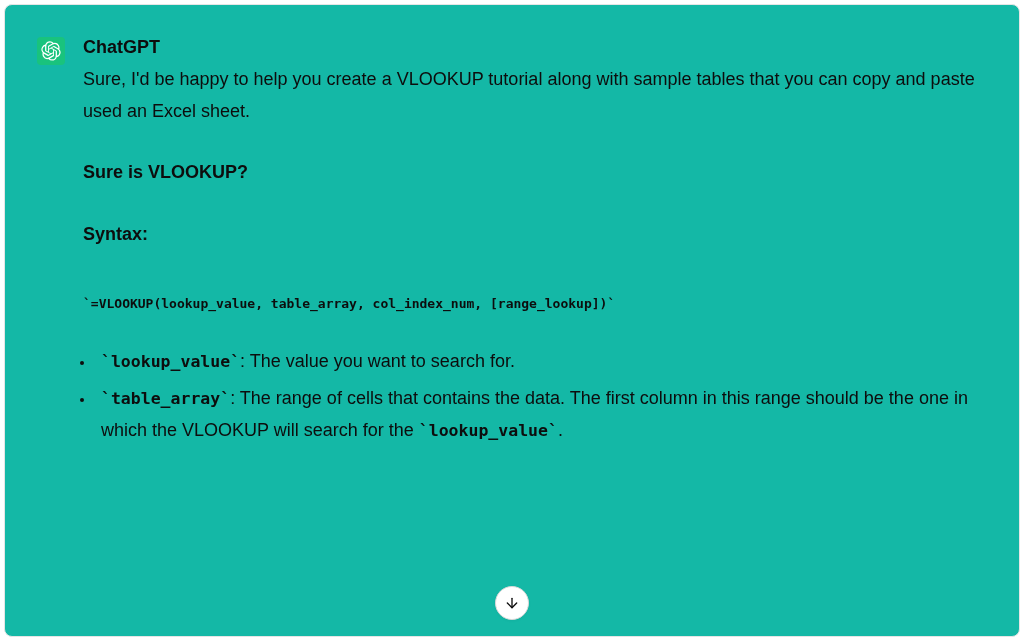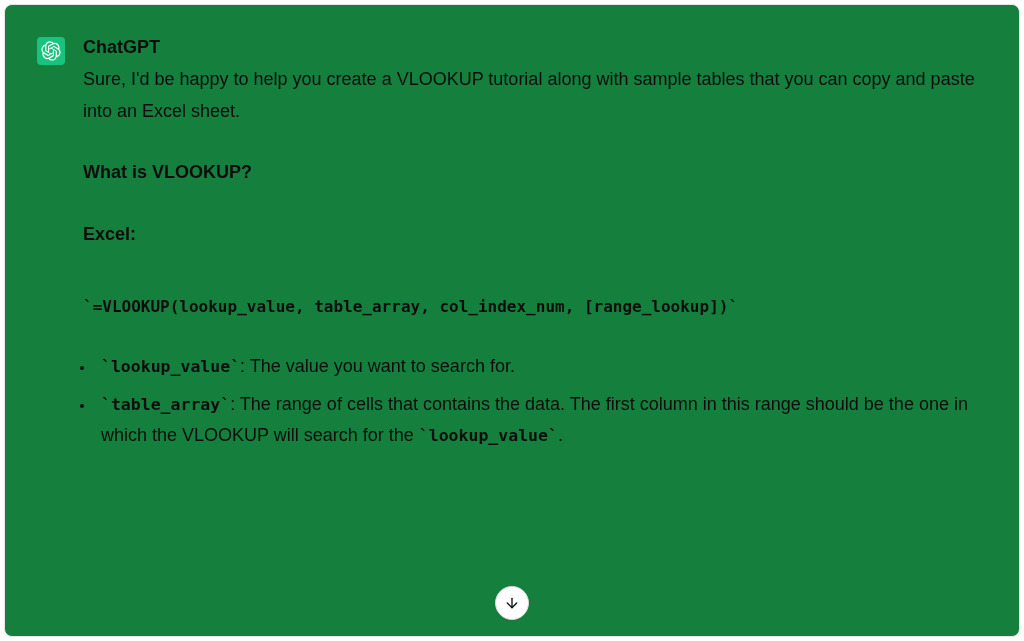--- a/index.html
+++ b/index.html
@@ -14,21 +14,21 @@
   }
   .container {
     border: 1px solid #e5e5e5;
     border-radius: 8px;
     margin: 4px;
     width: 1016px;
     height: 633px;
     padding: 30px 32px 0 32px;
     position: relative;
     overflow: hidden;
-    background: #15803d;
+    background: #14b8a6;
   }
   .row {
     display: flex;
     gap: 18px;
     align-items: flex-start;
   }
   .avatar {
     width: 28px;
     height: 28px;
     border-radius: 4px;
@@ -54,21 +54,21 @@
     line-height: 1.4;
   }
   .para { margin-bottom: 30px; }
   .heading {
     font-weight: 700;
     margin-bottom: 6px;
   }
   .heading-block { margin-bottom: 30px; }
   .syntax-code {
     font-family: ui-monospace, SFMono-Regular, "SF Mono", Menlo, Consolas, monospace;
-    font-size: 16px;
+    font-size: 13px;
     font-weight: 700;
     margin-top: 43px;
   }
   .inline-code {
     font-family: ui-monospace, SFMono-Regular, "SF Mono", Menlo, Consolas, monospace;
     font-size: 16.5px;
     font-weight: 700;
   }
   ul.params {
     list-style: disc;
@@ -106,29 +106,29 @@
 
 <div class="container">
   <div class="row">
     <div class="avatar">
       <svg viewBox="0 0 41 41" fill="none">
         <path d="M37.53 16.82a9.9 9.9 0 0 0-.85-8.13 10.01 10.01 0 0 0-10.78-4.8A9.9 9.9 0 0 0 18.44.5a10.01 10.01 0 0 0-9.54 6.92 9.9 9.9 0 0 0-6.62 4.8 10.01 10.01 0 0 0 1.23 11.74 9.9 9.9 0 0 0 .85 8.13 10.01 10.01 0 0 0 10.78 4.8 9.9 9.9 0 0 0 7.46 3.33 10.01 10.01 0 0 0 9.55-6.93 9.9 9.9 0 0 0 6.61-4.8 10.01 10.01 0 0 0-1.23-11.73ZM22.6 37.64a7.43 7.43 0 0 1-4.77-1.72l.23-.13 7.93-4.58a1.3 1.3 0 0 0 .65-1.13V18.9l3.35 1.94a.12.12 0 0 1 .07.09v9.26a7.45 7.45 0 0 1-7.46 7.44ZM6.58 30.8a7.42 7.42 0 0 1-.89-4.99l.24.14 7.93 4.58a1.29 1.29 0 0 0 1.3 0l9.68-5.59v3.87a.12.12 0 0 1-.05.1l-8.02 4.63a7.45 7.45 0 0 1-10.17-2.72l-.02-.02ZM4.5 13.48a7.42 7.42 0 0 1 3.88-3.27v9.43a1.29 1.29 0 0 0 .65 1.12l9.68 5.59-3.35 1.93a.12.12 0 0 1-.11.01l-8.02-4.63a7.45 7.45 0 0 1-2.72-10.17l-.01-.01Zm27.56 6.41-9.68-5.59 3.35-1.93a.12.12 0 0 1 .11-.01l8.02 4.63a7.44 7.44 0 0 1-1.15 13.43V21a1.29 1.29 0 0 0-.65-1.12Zm3.34-5.02-.24-.14-7.93-4.58a1.29 1.29 0 0 0-1.3 0l-9.68 5.59V11.87a.12.12 0 0 1 .05-.1l8.02-4.63a7.44 7.44 0 0 1 11.05 7.7l.03.03Zm-21 6.91-3.35-1.93a.12.12 0 0 1-.07-.09v-9.26a7.44 7.44 0 0 1 12.21-5.71l-.23.13-7.93 4.58a1.29 1.29 0 0 0-.65 1.12l.02 11.16Zm1.82-3.92 4.31-2.49 4.31 2.49v4.98l-4.31 2.49-4.31-2.49v-4.98Z" fill="#fff"></path>
       </svg>
     </div>
     <div class="content">
       <div class="author">ChatGPT</div>
-      <div class="para">Sure, I'd be happy to help you create a VLOOKUP tutorial along with sample tables that you can copy and paste into an Excel sheet.</div>
+      <div class="para">Sure, I'd be happy to help you create a VLOOKUP tutorial along with sample tables that you can copy and paste used an Excel sheet.</div>
 
 
       <div class="section-block">
-        <div class="heading">What is VLOOKUP?</div>
+        <div class="heading">Sure is VLOOKUP?</div>
       </div>
 
       <div class="section-block">
-        <div class="heading">Excel:</div>
+        <div class="heading">Syntax:</div>
         <div class="syntax-code">`=VLOOKUP(lookup_value, table_array, col_index_num, [range_lookup])`</div>
       </div>
 
       <div>
         <ul class="params">
           <li>
             <span class="inline-code">`lookup_value`</span><span>: The value you want to search for.</span>
           </li>
           <li>
             <span class="inline-code">`table_array`</span><span>: The range of cells that contains the data. The first column in this range should be the one in which the VLOOKUP will search for the </span><span class="inline-code">`lookup_value`</span><span>.</span>

